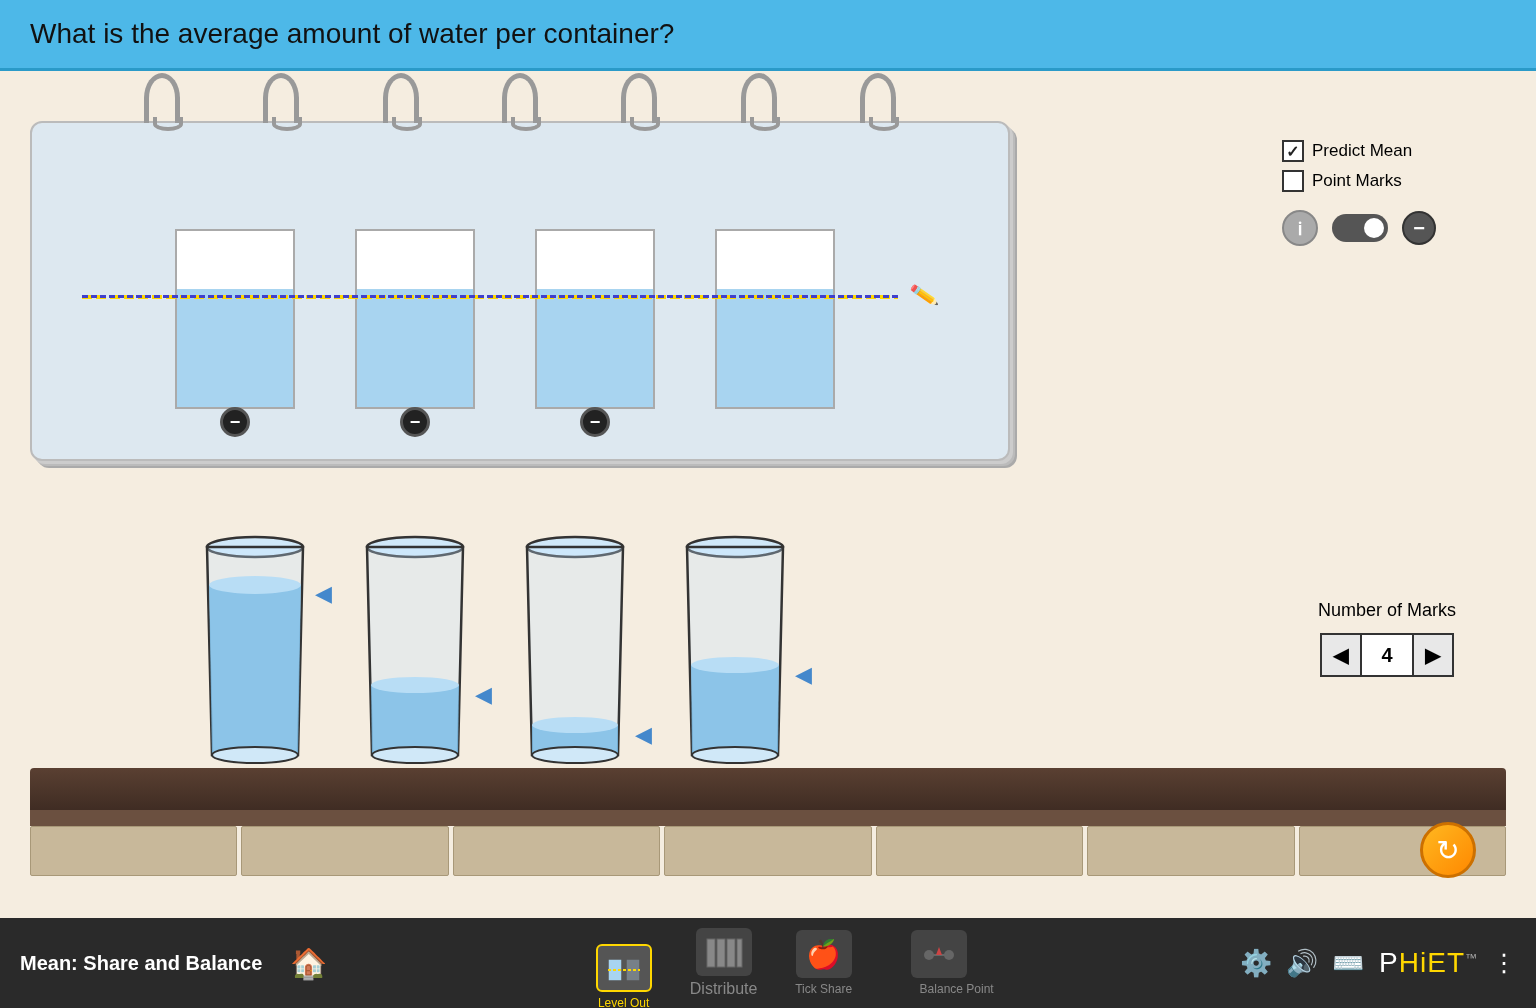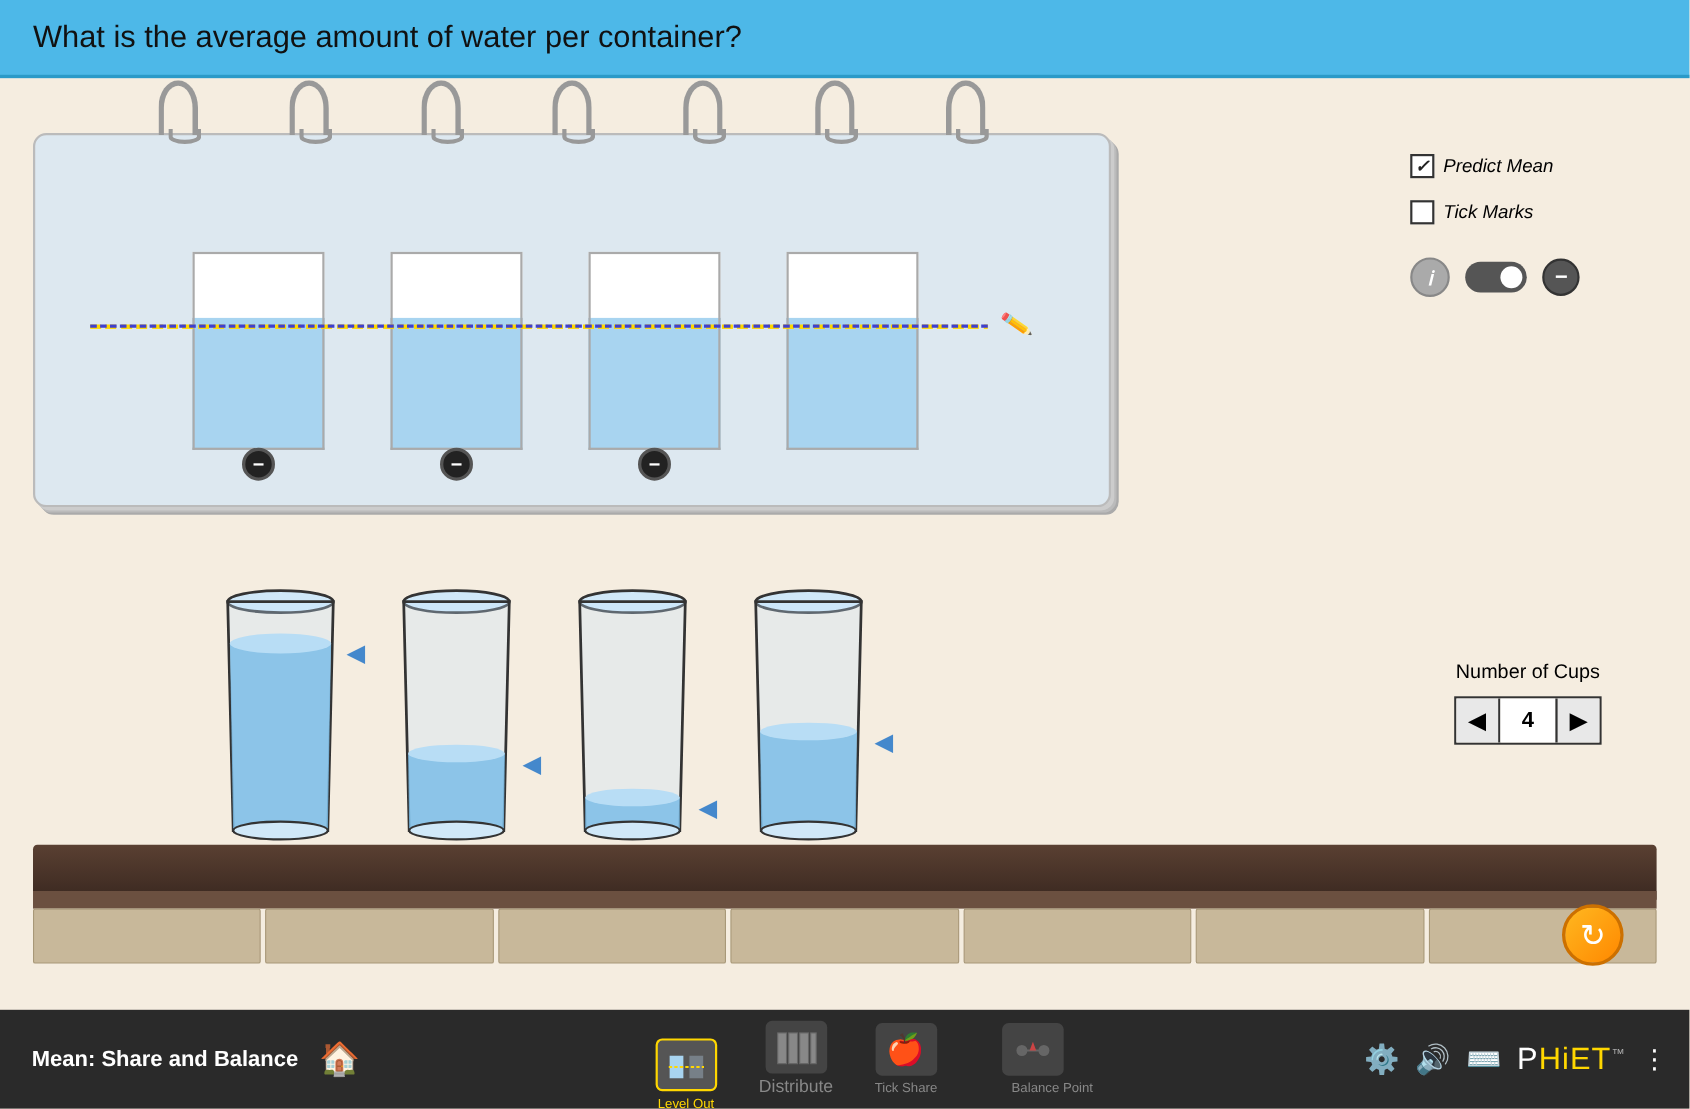--- a/index.html
+++ b/index.html
@@ -256,21 +256,20 @@
       display: flex;
       align-items: center;
       padding: 0 20px;
       gap: 0;
     }
     #bottom-title {
       color: white;
       font-size: 20px;
       font-weight: bold;
       min-width: 260px;
-      text-align: center;
     }
     .nav-icons {
       display: flex;
       align-items: center;
       gap: 20px;
       flex: 1;
       justify-content: center;
     }
     .nav-item {
       display: flex;
@@ -374,30 +373,30 @@
       </div>
     </div>
 
     <div style="position:absolute; top:172px; left:50px; right:110px; height:4px; border-top:3px dashed #4040cc; background: repeating-linear-gradient(90deg, #ffd700 0px, #ffd700 10px, transparent 10px, transparent 14px); z-index:5;"></div>
 
     <div style="position:absolute; top:160px; right:70px; font-size:22px; z-index:6; transform:rotate(-10deg);">✏️</div>
 
   </div>
 </div>
 
-<div style="position:absolute; top:140px; right:100px; display:flex; flex-direction:column; gap:20px;font-style:italic;">
+<div style="position:absolute; top:140px; right:100px; display:flex; flex-direction:column; gap:8px;">
 
   <div class="checkbox-row">
     <div class="checkbox-box checked"></div>
     <span style="font-size:17px;">Predict Mean</span>
   </div>
 
   <div class="checkbox-row">
     <div class="checkbox-box" style="border:2px solid #333; background:white; width:22px; height:22px;"></div>
-    <span style="font-size:17px;">Tick Marks</span>
+    <span style="font-size:17px;">Point Marks</span>
   </div>
 
   <div class="controls-row" style="margin-top:10px;">
     <div style="width:36px; height:36px; border-radius:50%; background:#aaa; border:2px solid #888; display:flex; align-items:center; justify-content:center; color:white; font-size:18px; font-weight:bold; cursor:pointer;">ℹ</div>
     <div class="toggle-switch"></div>
     <div class="minus-circle" style="cursor:pointer;">−</div>
   </div>
 </div>
 
 <div id="shelf"></div>
@@ -462,21 +461,21 @@
 
       <path d="M 11 130 L 12 220 L 98 220 L 99 130 Z" fill="#7bbde8" opacity="0.85"></path>
       <ellipse cx="55" cy="130" rx="44" ry="8" fill="#b8ddf5"></ellipse>
       <ellipse cx="55" cy="220" rx="43" ry="8" fill="#d0e8f8" stroke="#333" stroke-width="2"></ellipse>
     </svg>
     <div style="position:absolute; right:-22px; top:127px; color:#4488cc; font-size:22px;">◀</div>
   </div>
 </div>
 
 <div id="cups-control">
-  <span style="font-size:18px;">Number of Cups</span>
+  <span style="font-size:18px;">Number of Marks</span>
   <div class="cups-counter">
     <button class="cups-btn">◀</button>
     <div class="cups-num">4</div>
     <button class="cups-btn">▶</button>
   </div>
 </div>
 
 <button id="refresh-btn">↻</button>
 
 <div id="bottom-bar">

